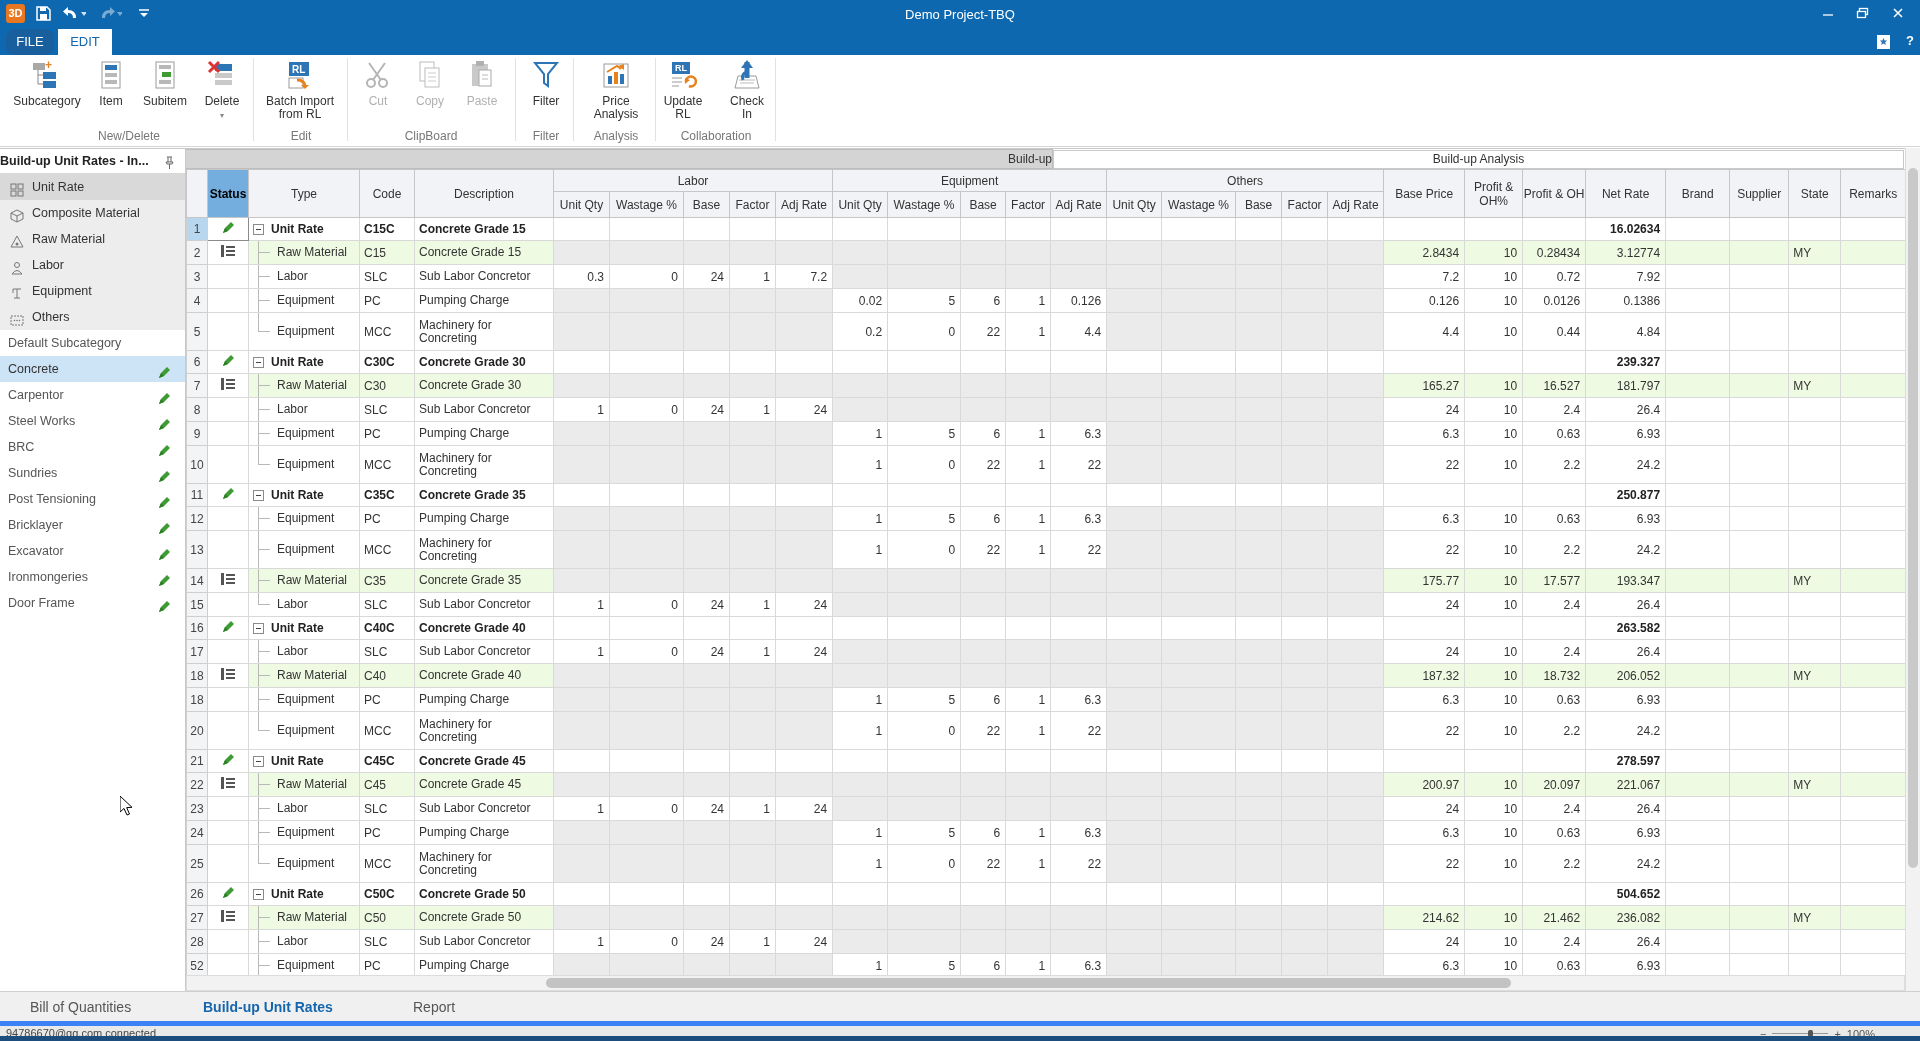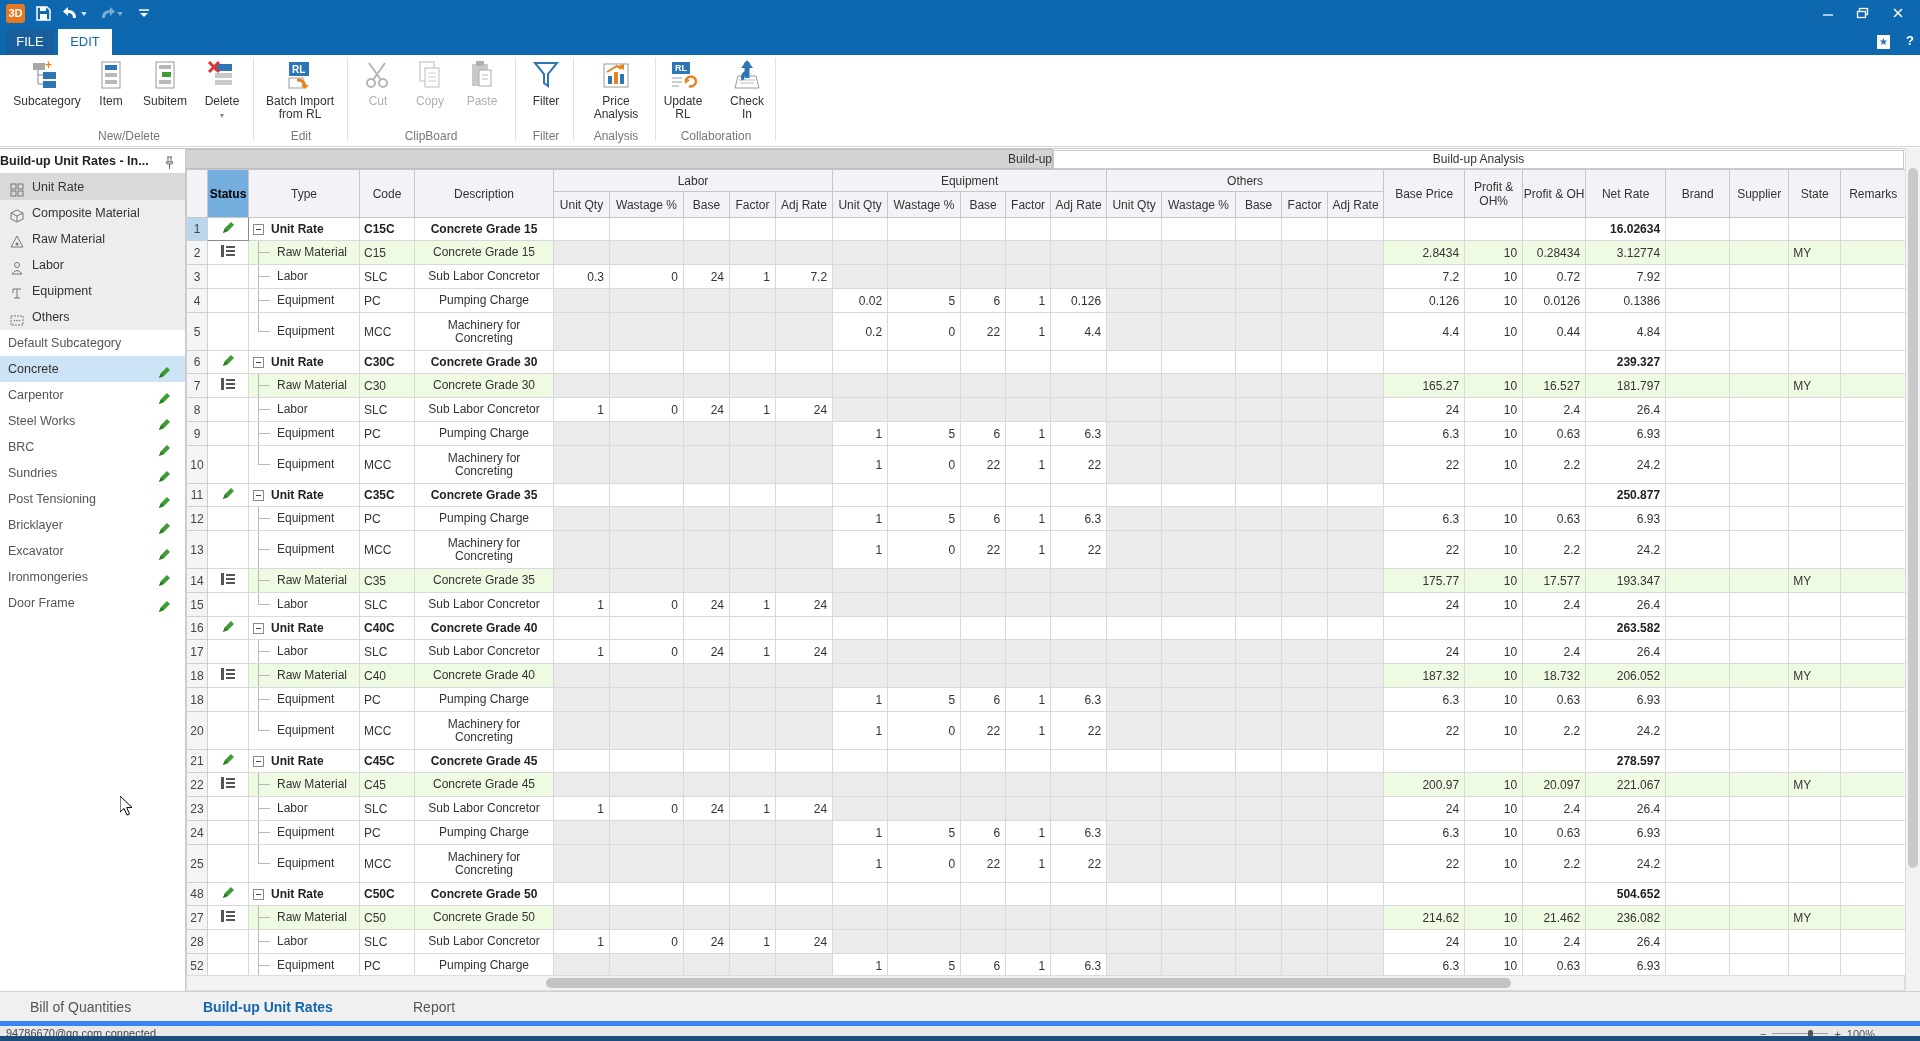--- a/index.html
+++ b/index.html
@@ -9,21 +9,21 @@
 
 
 .titlebar { position:absolute; left:0; top:0; width:1920px; height:29px; background:#0d68b0; }
 .title { position:absolute; top:7px; width:100%; text-align:center; color:#fff; font-size:13px; }
 .appicon { position:absolute; left:6px; top:4px; width:19px; height:19px; background:#e87722; border-radius:3px; color:#fff; font-size:11px; font-weight:bold; text-align:center; line-height:19px; }
 .tbico { position:absolute; top:6px; }
 .winbtn { position:absolute; top:7px; color:#fff; font-size:13px; }
 
 
 .menurow { position:absolute; left:0; top:29px; width:1920px; height:26px; background:#0d68b0; }
-.tab-file { position:absolute; left:6px; top:0; width:48px; height:26px; background:#1a5f9d; color:#fff; font-size:13px; text-align:center; line-height:26px; }
+.tab-file { position:absolute; left:6px; top:0; width:48px; height:26px; background:#1a5f9d; color:#fff; font-size:13px; text-align:center; line-height:26px;border-radius:9px; }
 .tab-edit { position:absolute; left:58px; top:0; width:54px; height:26px; background:#fff; color:#1166ac; font-size:13px; text-align:center; line-height:26px; }
 .menuico { position:absolute; top:4px; color:#fff; font-size:12px; }
 
 
 .ribbon { position:absolute; left:0; top:55px; width:1920px; height:92px; background:#fff; border-bottom:1px solid #d5d5d5; }
 .rbtn { position:absolute; top:2px; text-align:center; }
 .rbtn .ric { height:36px; display:flex; align-items:center; justify-content:center; }
 .rbtn .rlb { font-size:12px; color:#333; line-height:13px; margin-top:2px; }
 .rbtn.disabled .rlb { color:#b0b0b0; }
 .rsep { position:absolute; top:3px; width:1px; height:83px; background:#e2e2e2; }
@@ -44,21 +44,21 @@
 .sbsub .pencil { position:absolute; right:14px; top:6px; }
 
 
 .gridwrap { position:absolute; left:186px; top:148px; width:1719px; height:827px; overflow:hidden; border-top:1px solid #c9c9c9; }
 .band-gray { position:absolute; left:0; top:0; width:867px; height:20px; background:#d4d4d4; border:1px solid #bdbdbd; border-left:none; font-size:12px; color:#333; text-align:right; line-height:19px; }
 .band-white { position:absolute; left:867px; top:1px; width:851px; height:19px; background:#fff; border:1px solid #c9c9c9; font-size:12px; color:#333; text-align:center; line-height:17px; }
 table.grid { position:absolute; left:0; top:20px; border-collapse:collapse; table-layout:fixed; width:1719px; }
 .grid th { background:#f2f3f6; border:1px solid #c6c6c6; font-weight:normal; font-size:12px; color:#333; text-align:center; padding:0; }
 .grid th.statush { background:#74aede; color:#000; font-weight:bold; }
 .grid td { border:1px solid #d9d9d9; font-size:12px; color:#333; padding:0 4px; overflow:hidden; white-space:nowrap; background:#fff; }
-.grid td.wrap { white-space:normal; line-height:13px;text-align:center; }
+.grid td.wrap { white-space:normal; line-height:13px; }
 .grid tr.h1 { height:23px; }
 .grid tr.h2 { height:37px; }
 .grid td.rn { background:#f3f4f6; text-align:center; color:#444; border:1px solid #cfcfcf; padding:0; }
 .grid td.rncur { background:#b9d6ef; }
 .grid td.num { text-align:right; padding-right:5px; }
 .grid td.gray { background:#ebebeb; }
 .grid td.green { background:#effae3; }
 .grid td.b { font-weight:bold; color:#222; }
 .grid td.stat { text-align:center; padding:0; }
 .grid td.statcur { border:1px solid #8a8a8a; box-shadow:inset 0 0 0 1px #fff; }
@@ -103,20 +103,21 @@
           <polygon points="20,7 26,7 23,11" fill="#cfe0ef" transform="translate(-1,-1)"></polygon>
         </svg></span>
     <span class="tbico" style="left:98px;opacity:.45"><svg width="24" height="16">
           <path d="M4 12 Q4 4 12 4 L12 1 L17 5.5 L12 10 L12 7 Q7 7 7 12 Z" fill="#fff"></path>
           <polygon points="19,6 25,6 22,10" fill="#fff"></polygon>
         </svg></span>
     <span class="tbico" style="left:138px"><svg width="12" height="14">
           <path d="M1 4 H11" stroke="#fff" stroke-width="1.5"></path>
           <polygon points="2,7 10,7 6,11" fill="#fff"></polygon>
         </svg></span>
+    <div class="title">Demo Project-TBQ</div>
     <span class="winbtn" style="left:1822px"><svg width="12" height="12">
           <path d="M1 8 H11" stroke="#fff" stroke-width="1.3"></path>
         </svg></span>
     <span class="winbtn" style="left:1856px"><svg width="13" height="12">
           <rect x="3.5" y="1.5" width="8" height="6" fill="none" stroke="#fff" stroke-width="1.3"></rect>
           <rect x="1.5" y="4.5" width="8" height="6" fill="#0d68b0" stroke="#fff" stroke-width="1.3"></rect>
         </svg></span>
     <span class="winbtn" style="left:1892px"><svg width="12" height="12">
           <path d="M2 2 L10 10 M10 2 L2 10" stroke="#fff" stroke-width="1.5"></path>
         </svg></span>
@@ -1208,21 +1209,21 @@
             <td class="num">22</td>
             <td class="num">10</td>
             <td class="num">2.2</td>
             <td class="num">24.2</td>
             <td class=""></td>
             <td class=""></td>
             <td class=""></td>
             <td class=""></td>
           </tr>
           <tr class="h1">
-            <td class="rn">48</td>
+            <td class="rn">26</td>
             <td class="stat"><svg width="13" height="13">
                 <path d="M1 12 L3 7 L9 1 L12 4 L6 10 Z" fill="#3f9c35"></path>
                 <path d="M1 12 L3 7 L6 10 Z" fill="#2a7d22"></path>
               </svg></td>
             <td class=" b"><span class="minusbox"></span><span>Unit Rate</span></td>
             <td class=" b">C50C</td>
             <td class="wrap b">Concrete Grade 50</td>
             <td class="num"></td>
             <td class="num"></td>
             <td class="num"></td>

